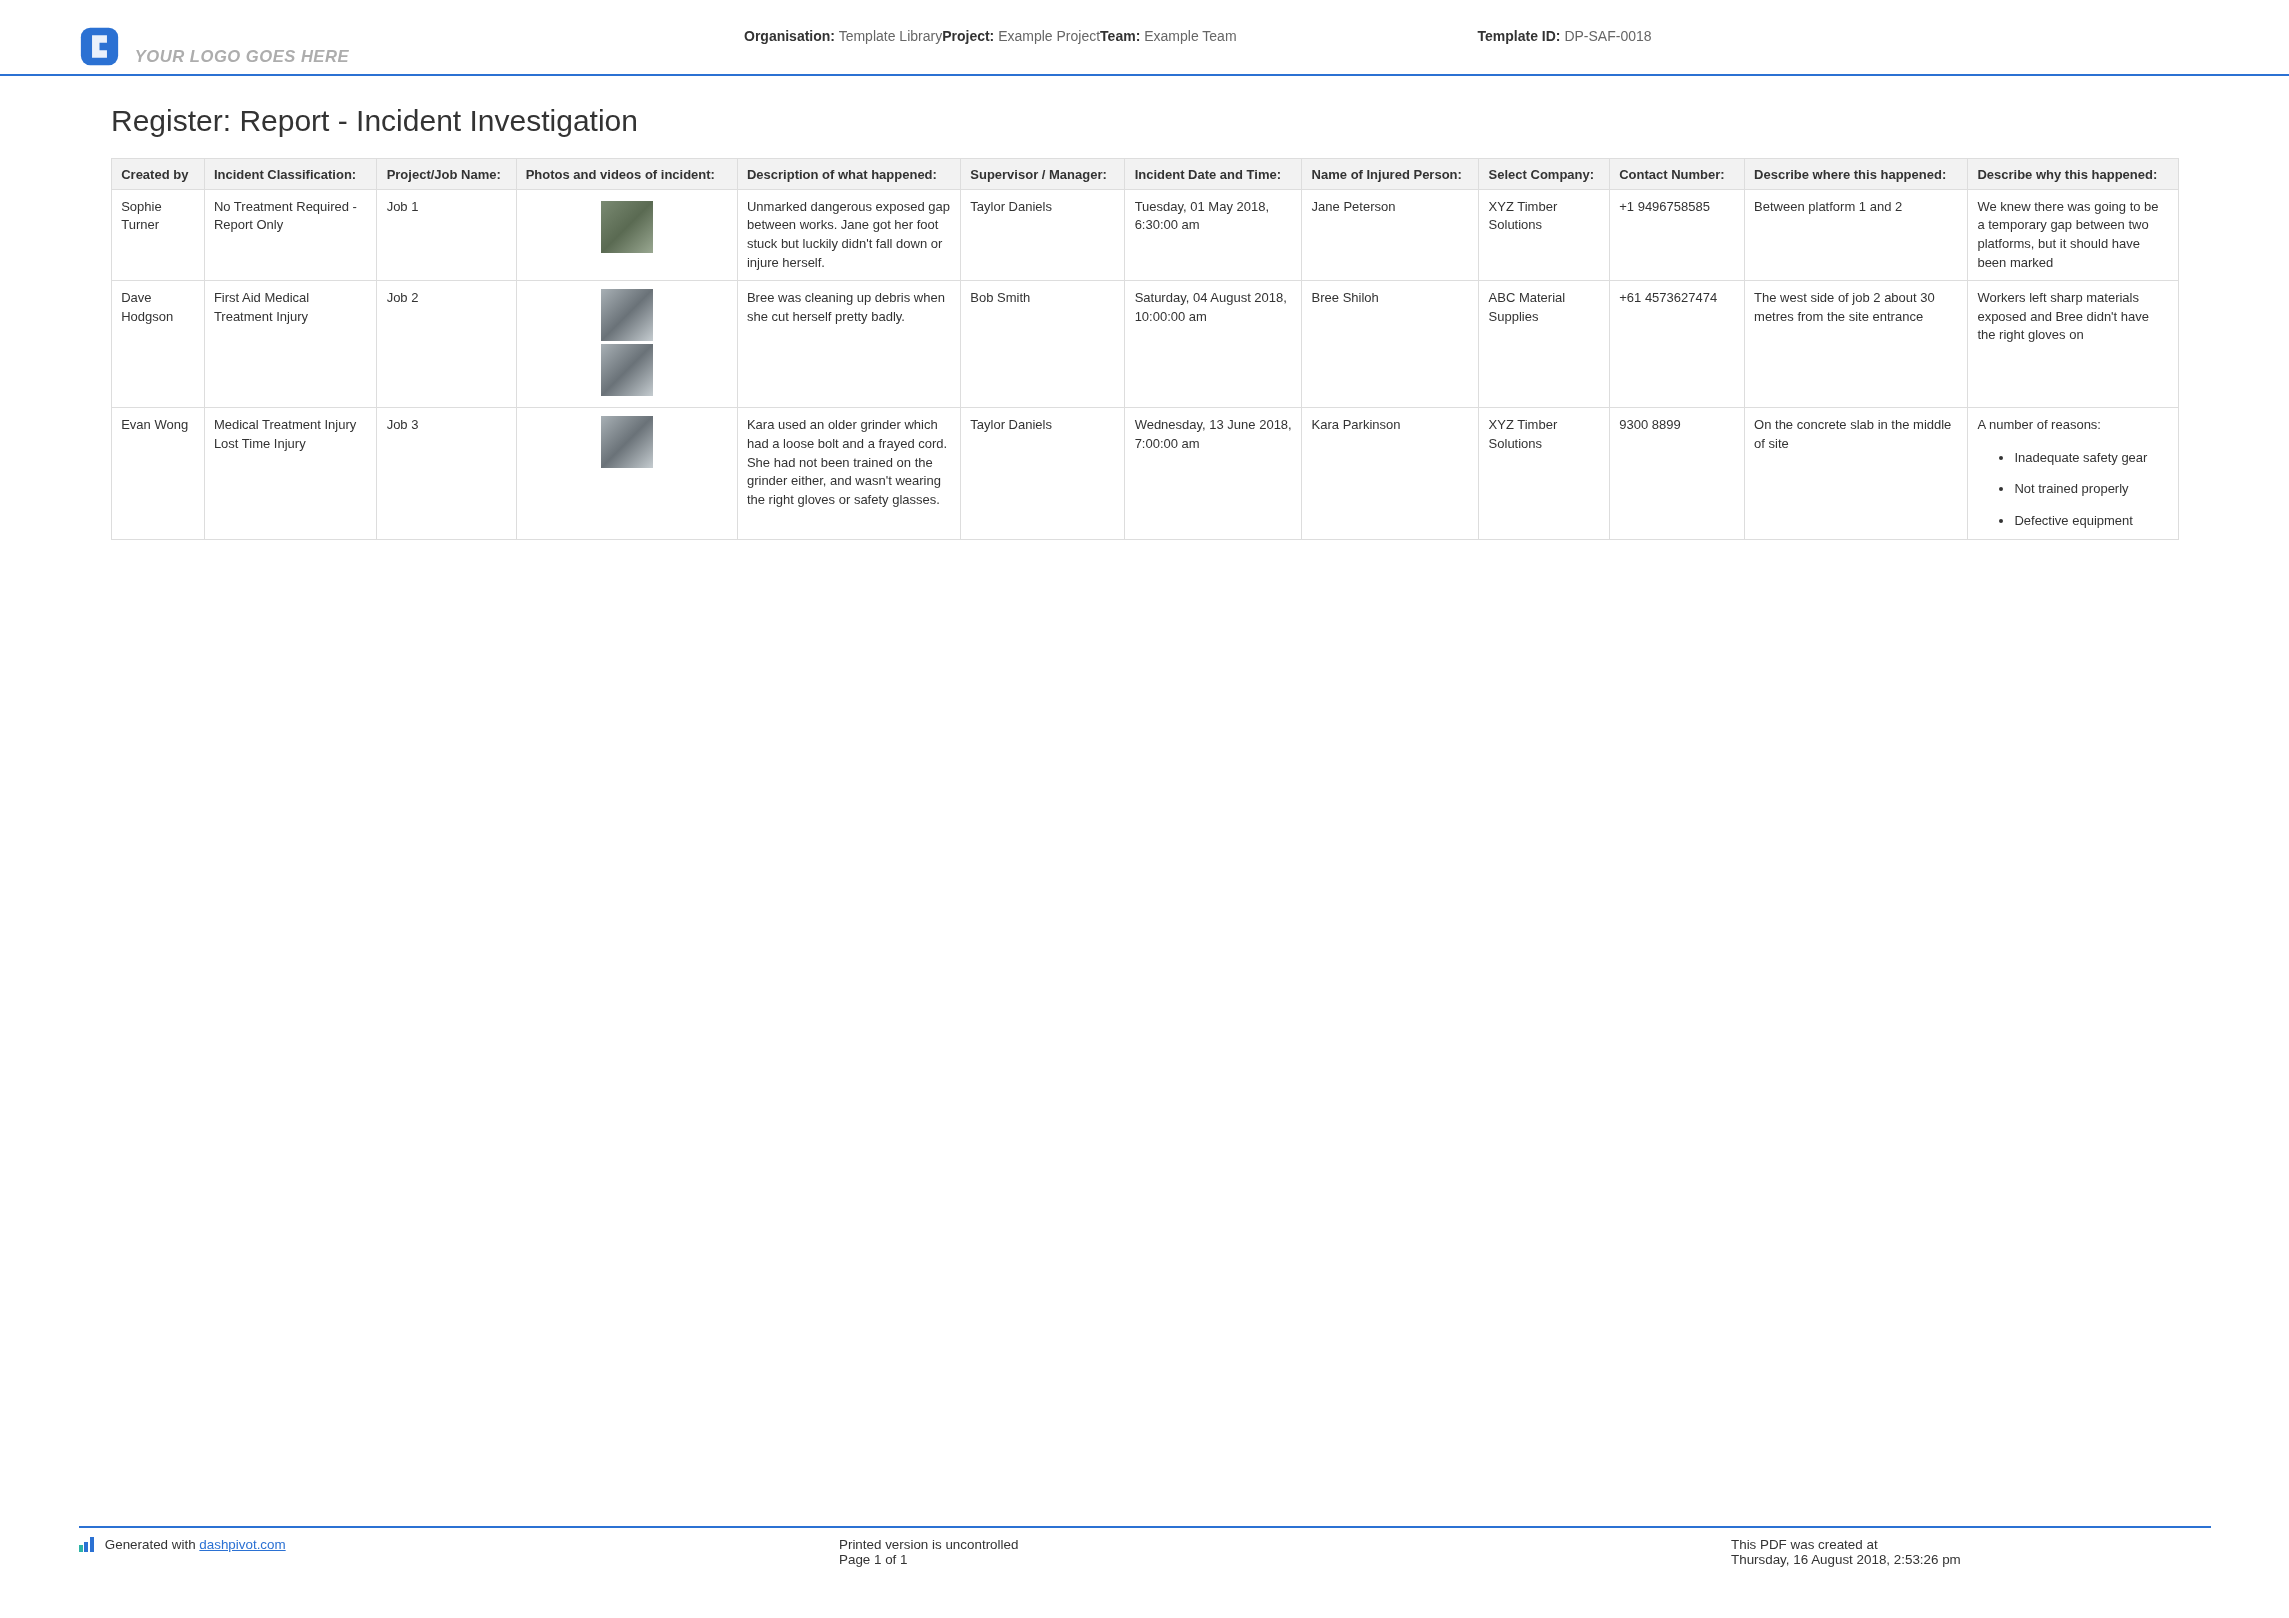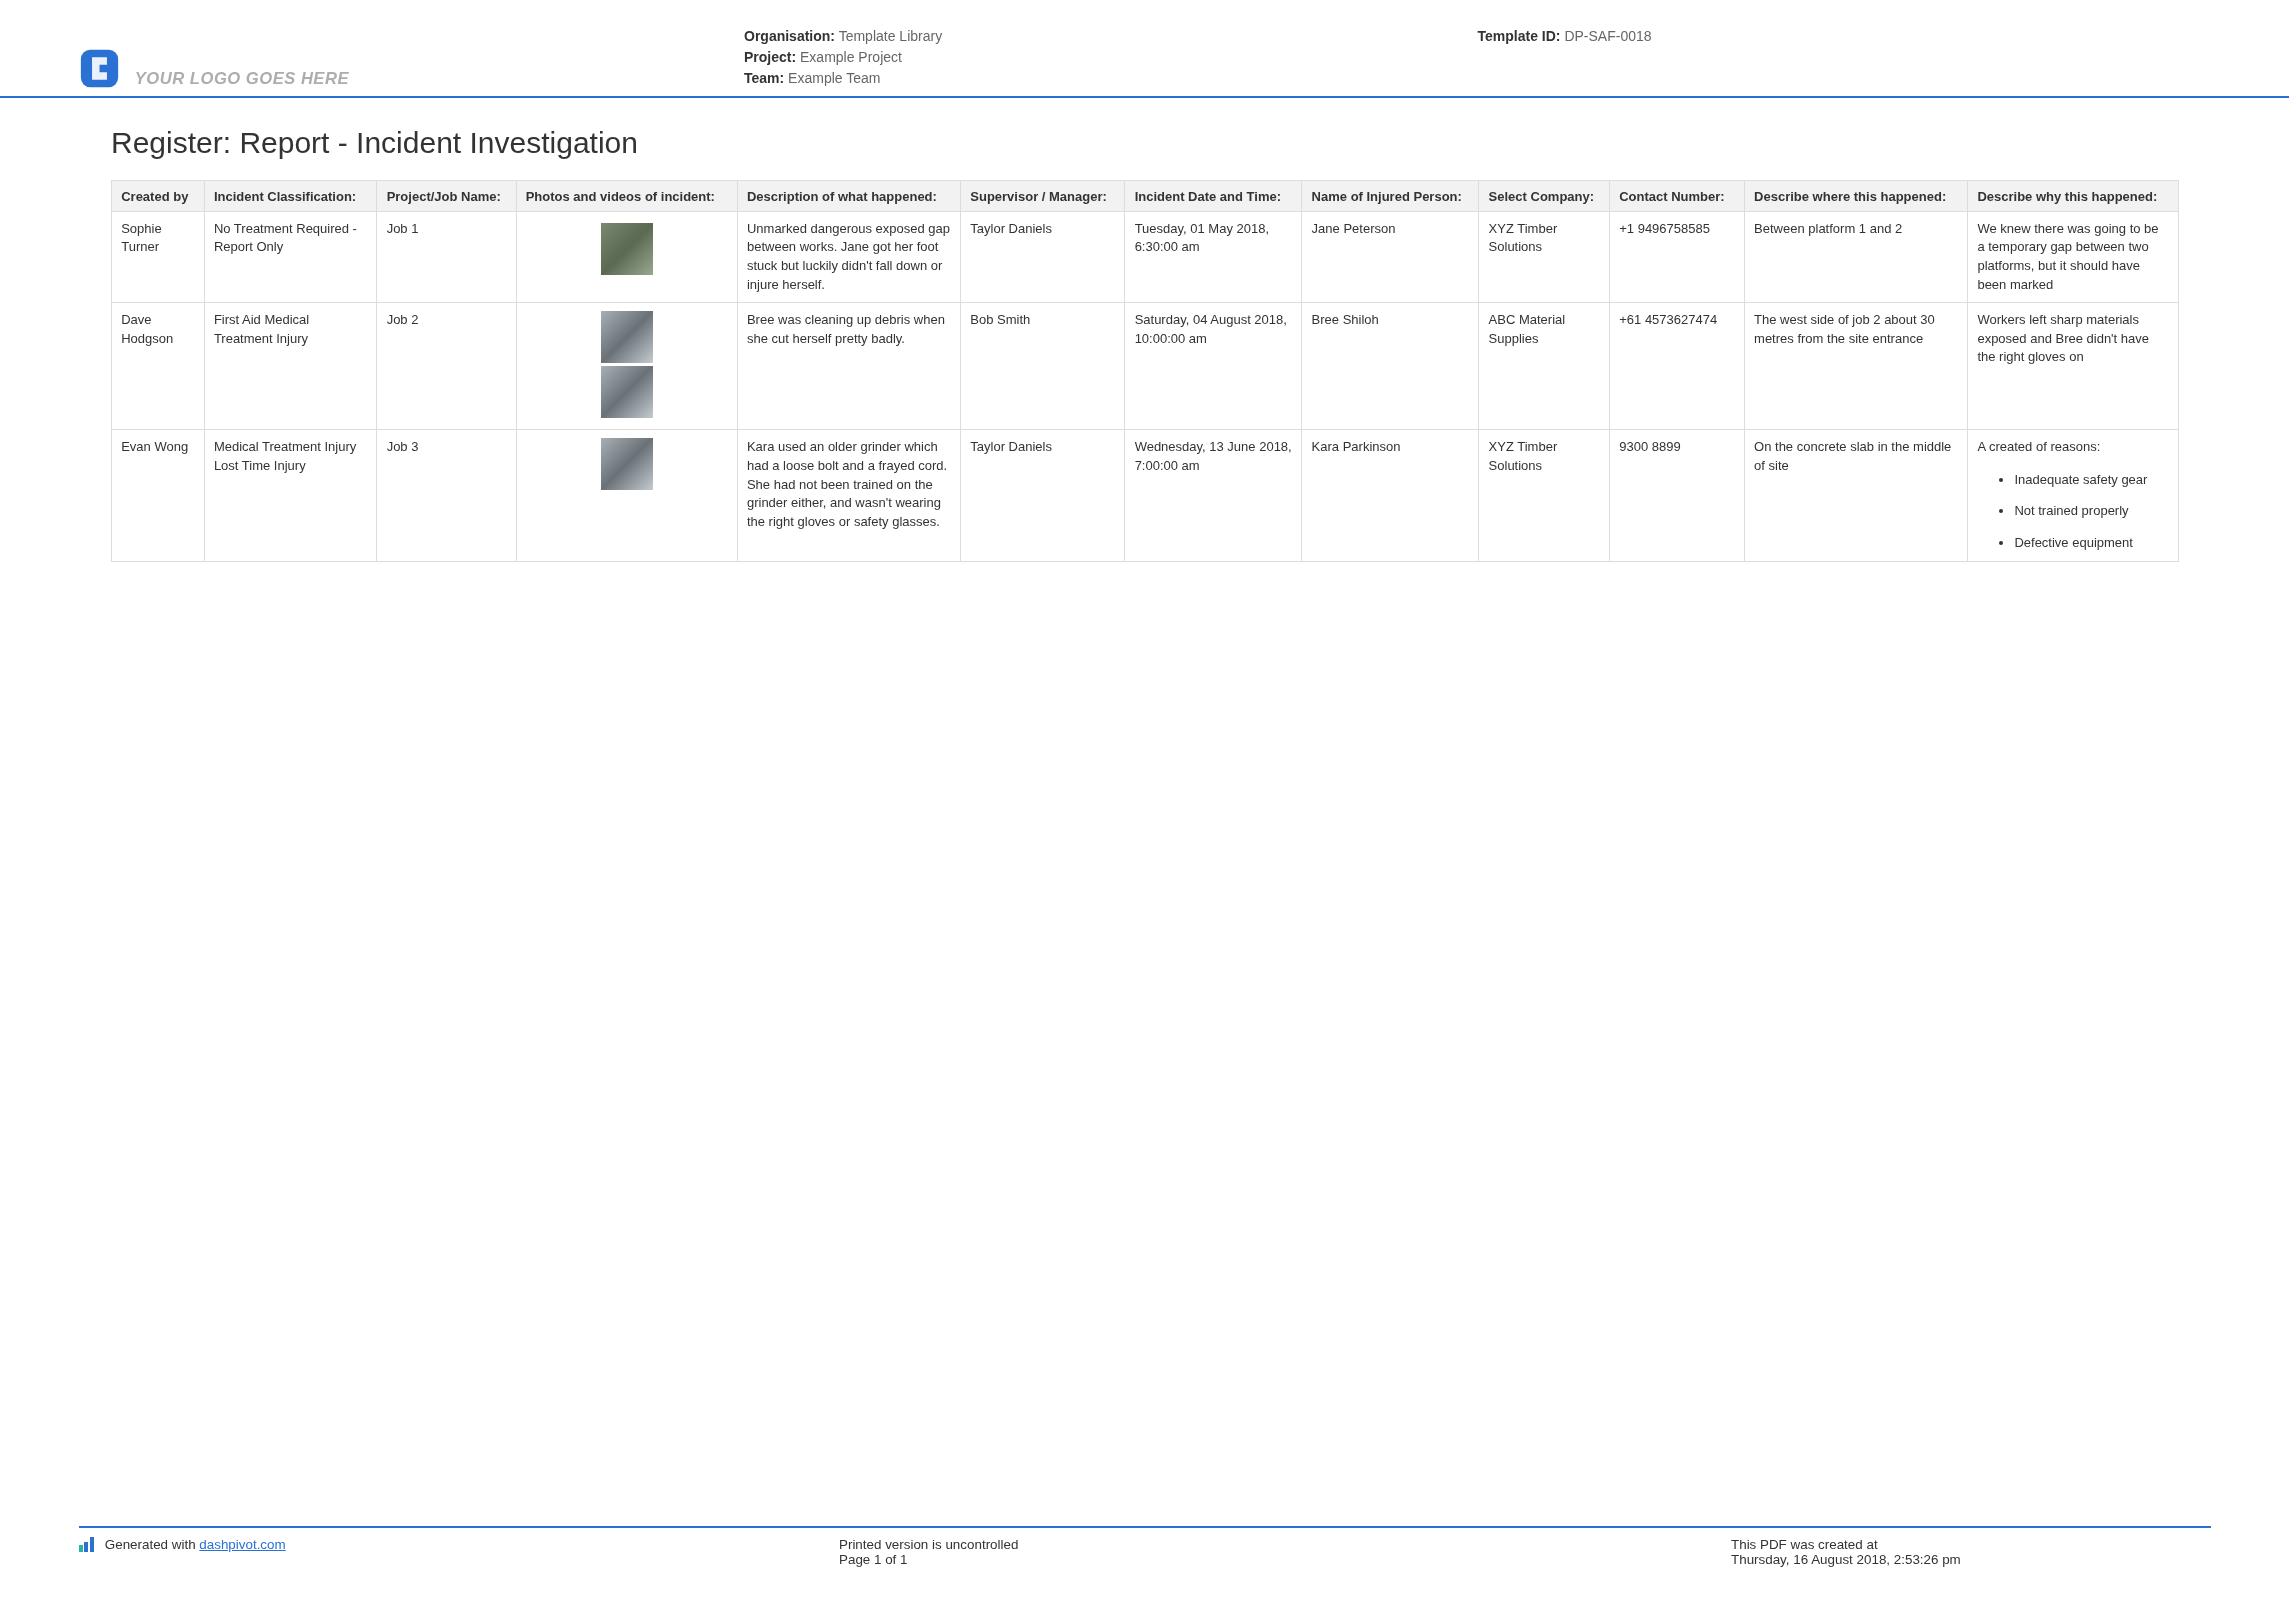--- a/index.html
+++ b/index.html
@@ -4,21 +4,21 @@
 <style>
 * { margin:0; padding:0; box-sizing:border-box; }
 body { font-family:"Segoe UI",Arial,Helvetica,sans-serif; background:#fff; width:2290px; height:1619px; position:relative; color:#333; }
 .header { display:flex; padding:26px 79px 7.4px 79px; border-bottom:2.8px solid #2b71d3; }
 .logo-section { flex:0 0 665px; display:flex; align-items:flex-end; gap:14.8px; }
 .logo-icon { width:41px; height:41px; }
 .logo-text { font-size:16.6px; font-weight:700; font-style:italic; color:#adadad; letter-spacing:0.5px; }
 .meta { flex:1; font-size:14px; line-height:1.5; color:#333; }
 .meta .label { font-weight:700; color:#333; }
 .meta .value { color:#666; }
-.meta-col { display:flex; flex-direction:column; }
+.meta-col { display:flex; flex-direction:row; }
 .meta-right { flex:1; }
 .title { font-size:30px; font-weight:400; color:#333; padding:28px 111px 20px; }
 table { border-collapse:collapse; width:calc(100% - 222px); margin:0 111px; table-layout:fixed;padding-left:37px; }
 th, td { border:0.9px solid #ddd; padding:7.4px 9.2px; font-size:13px; text-align:left; vertical-align:top; word-wrap:break-word; }
 th { background:#f2f2f2; font-weight:700; color:#333; font-size:13px; }
 td { color:#333; line-height:1.45; }
 .thumb { width:52px; height:52px; background:linear-gradient(135deg,#7a8a72 0%,#5a6a52 50%,#9aa892 100%); display:inline-block; margin-top:3.7px; }
 .thumb2 { width:52px; height:52px; background:linear-gradient(135deg,#a8b0b5 0%,#6a7278 50%,#c5ccd0 100%); display:inline-block; margin-bottom:3.7px; }
 .thumb-wrap { display:flex; flex-direction:column; align-items:center; }
 ul { margin:11px 0 0 37px; }
@@ -137,21 +137,21 @@
           </div>
         </td>
       <td>Kara used an older grinder which had a loose bolt and a frayed cord. She had not been trained on the grinder either, and wasn't wearing the right gloves or safety glasses.</td>
       <td>Taylor Daniels</td>
       <td>Wednesday, 13 June 2018, 7:00:00 am</td>
       <td>Kara Parkinson</td>
       <td>XYZ Timber Solutions</td>
       <td>9300 8899</td>
       <td>On the concrete slab in the middle of site</td>
       <td>
-        <span>A created of reasons:</span>
+        <span>A number of reasons:</span>
         <ul>
           <li>Inadequate safety gear</li>
           <li>Not trained properly</li>
           <li>Defective equipment</li>
         </ul>
       </td>
     </tr>
   </tbody>
 </table>
 

